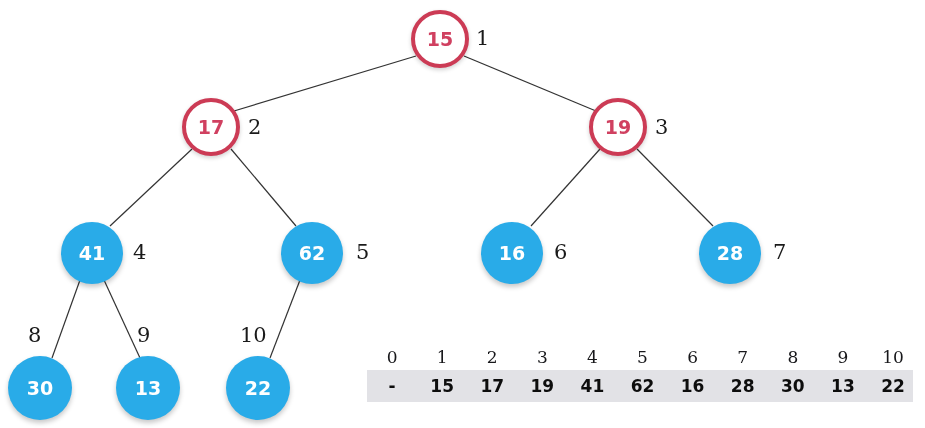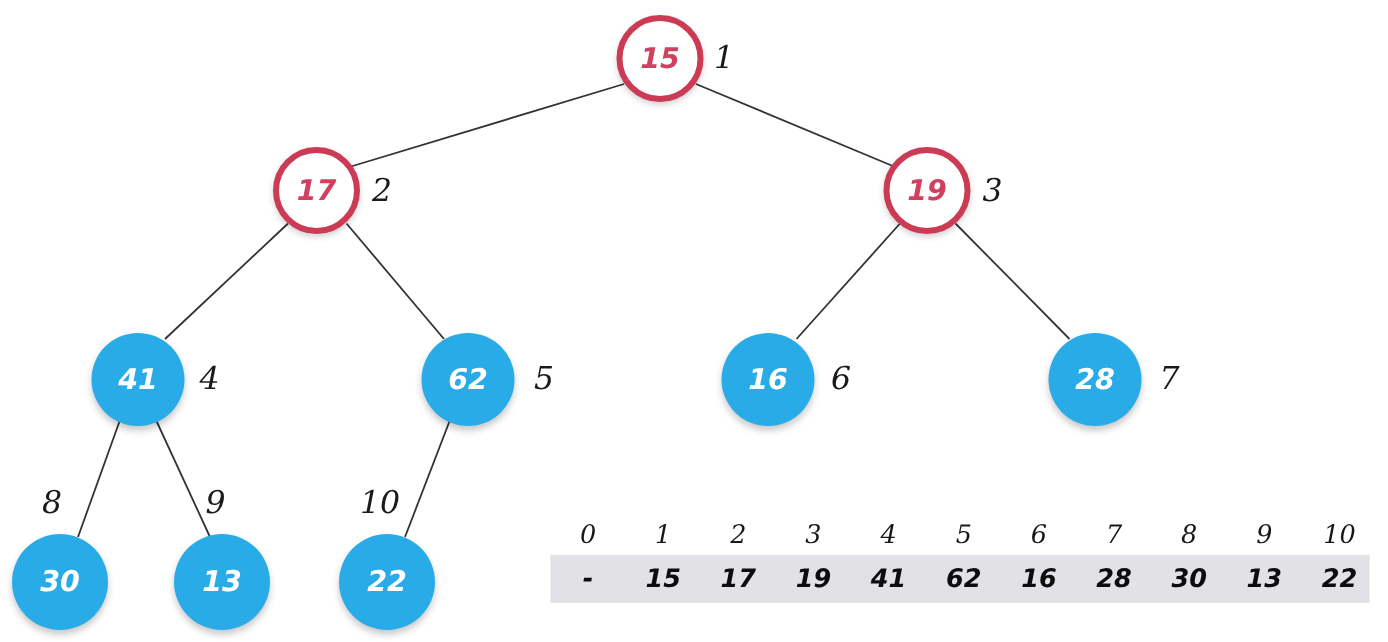--- a/index.html
+++ b/index.html
@@ -7,21 +7,20 @@
     padding: 0;
     background: #ffffff;
   }
   #canvas {
     position: relative;
     width: 913px;
     height: 428px;
     background: #ffffff;
     font-family: "DejaVu Sans", "Liberation Sans", sans-serif;
     overflow: hidden;
-    font-style: italic;
   }
   #edges {
     position: absolute;
     left: 0;
     top: 0;
     width: 925px;
     height: 428px;
   }
   .node {
     position: absolute;

